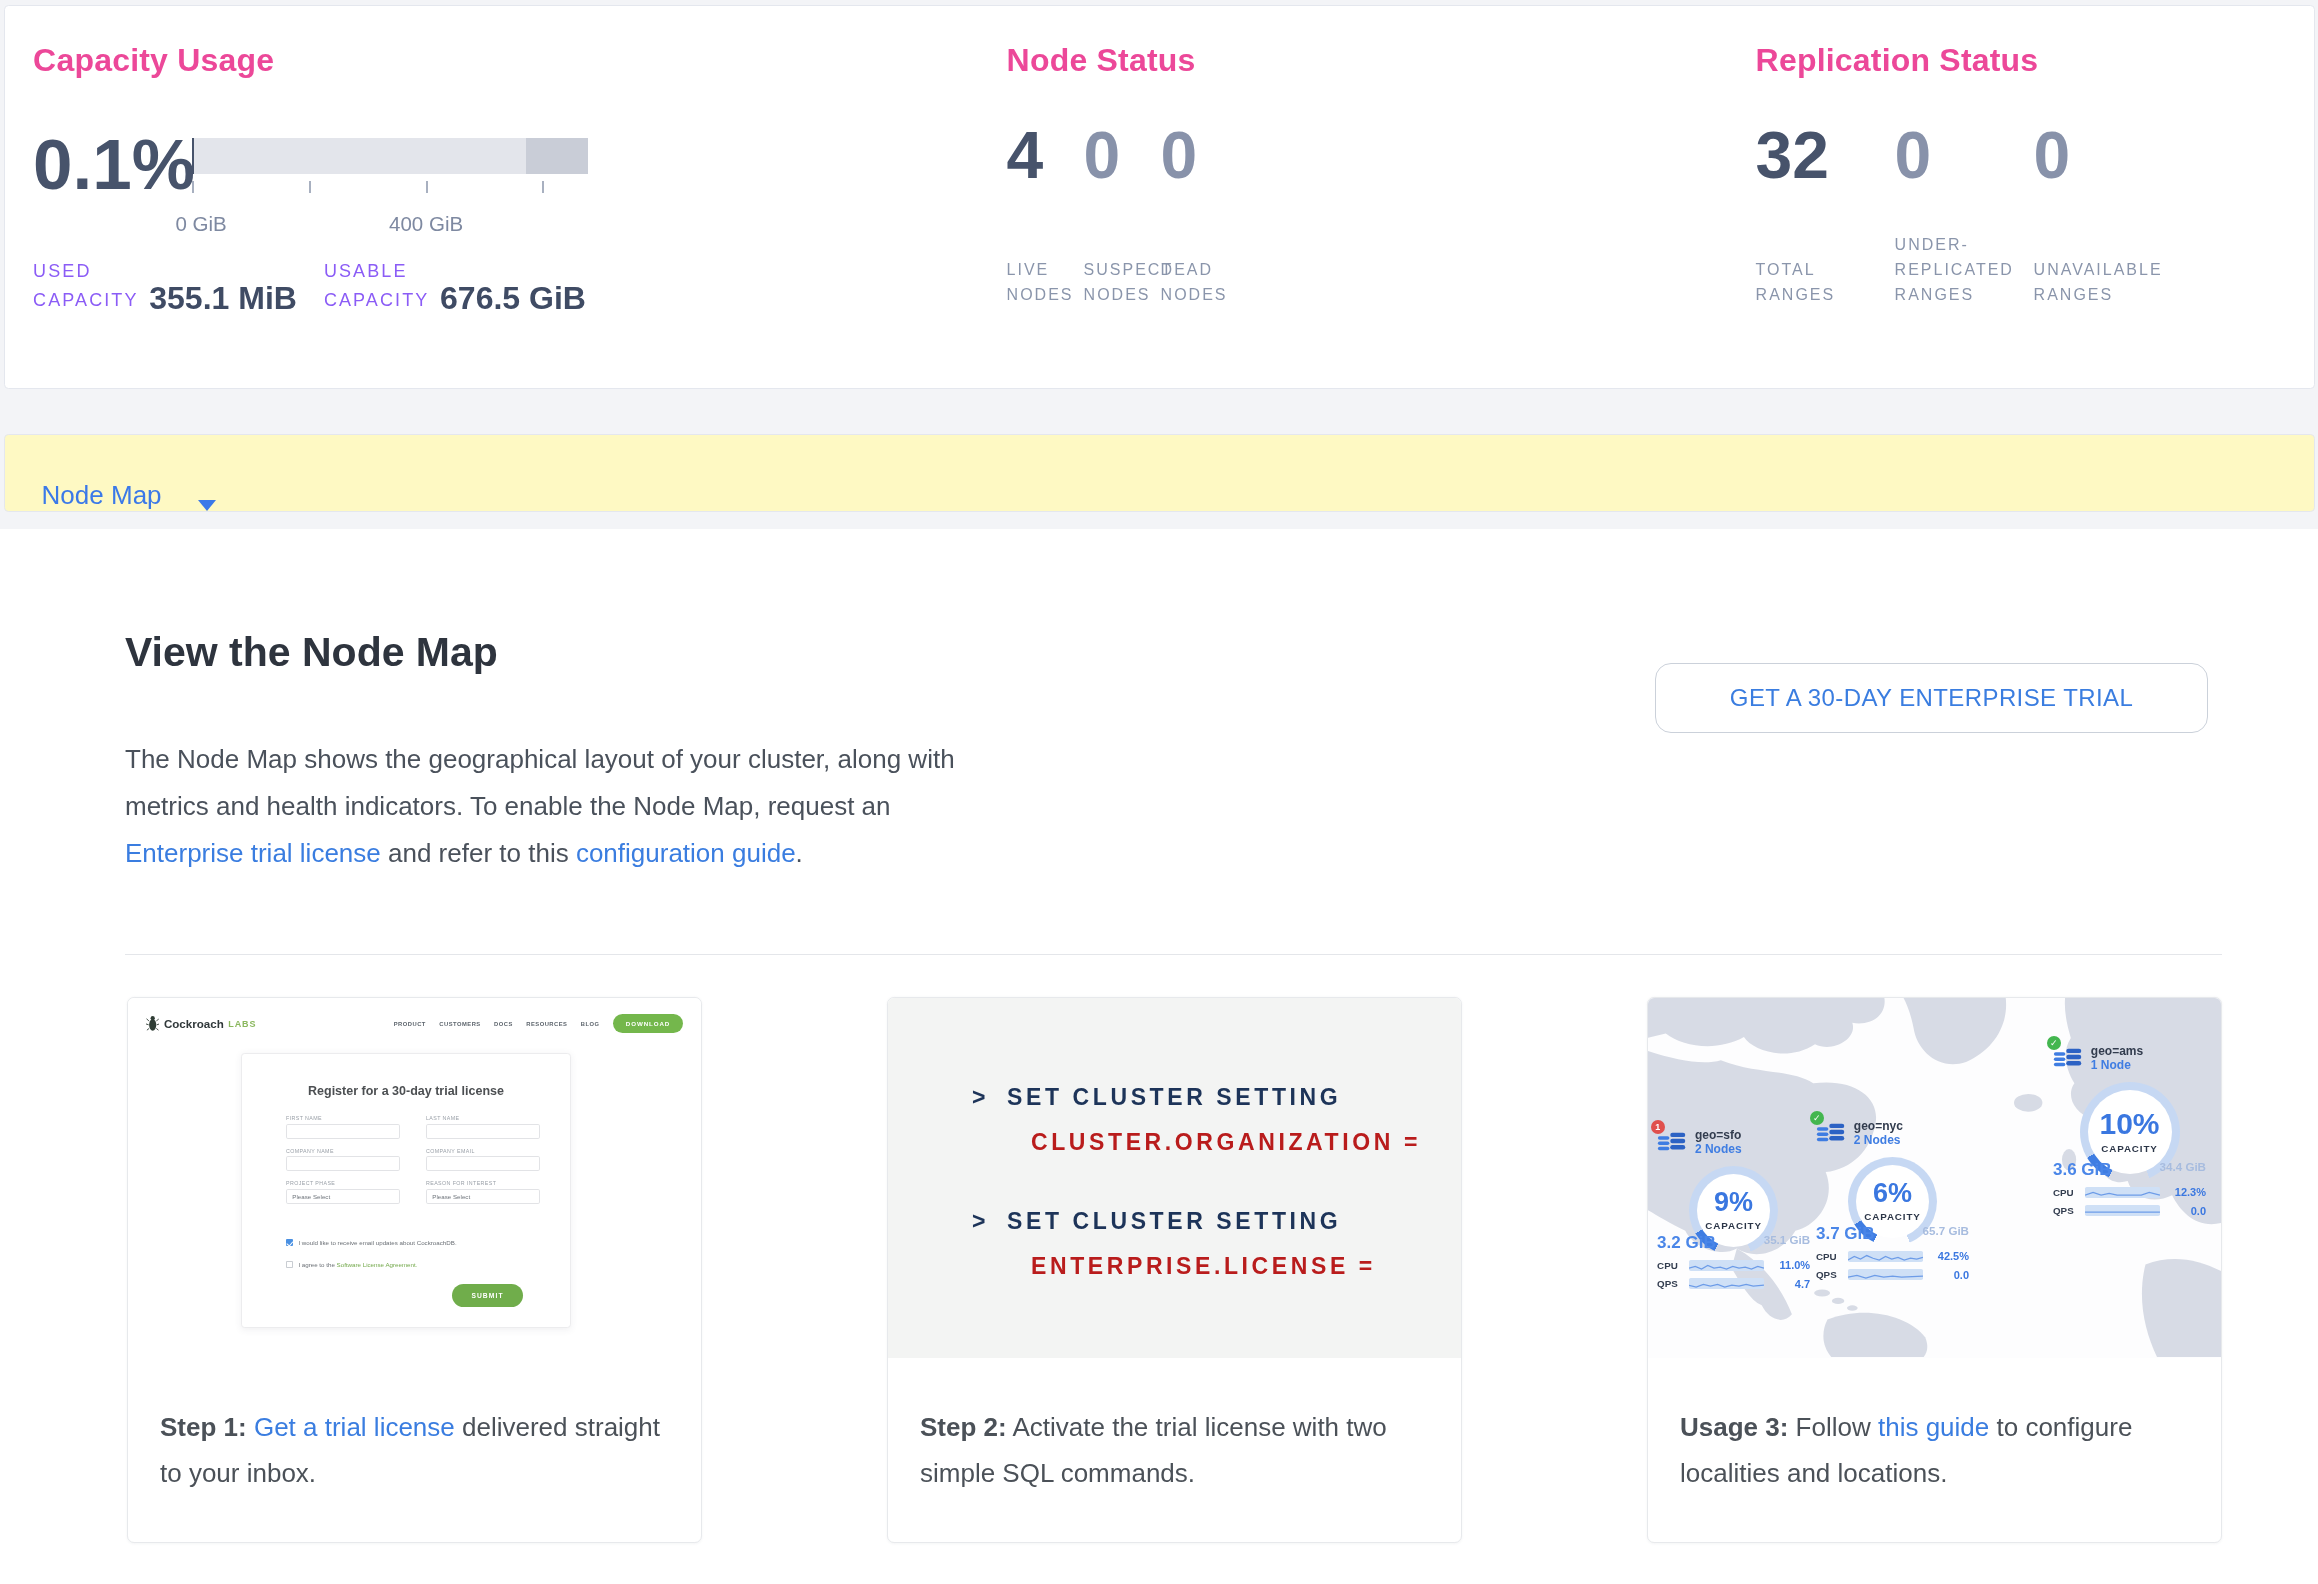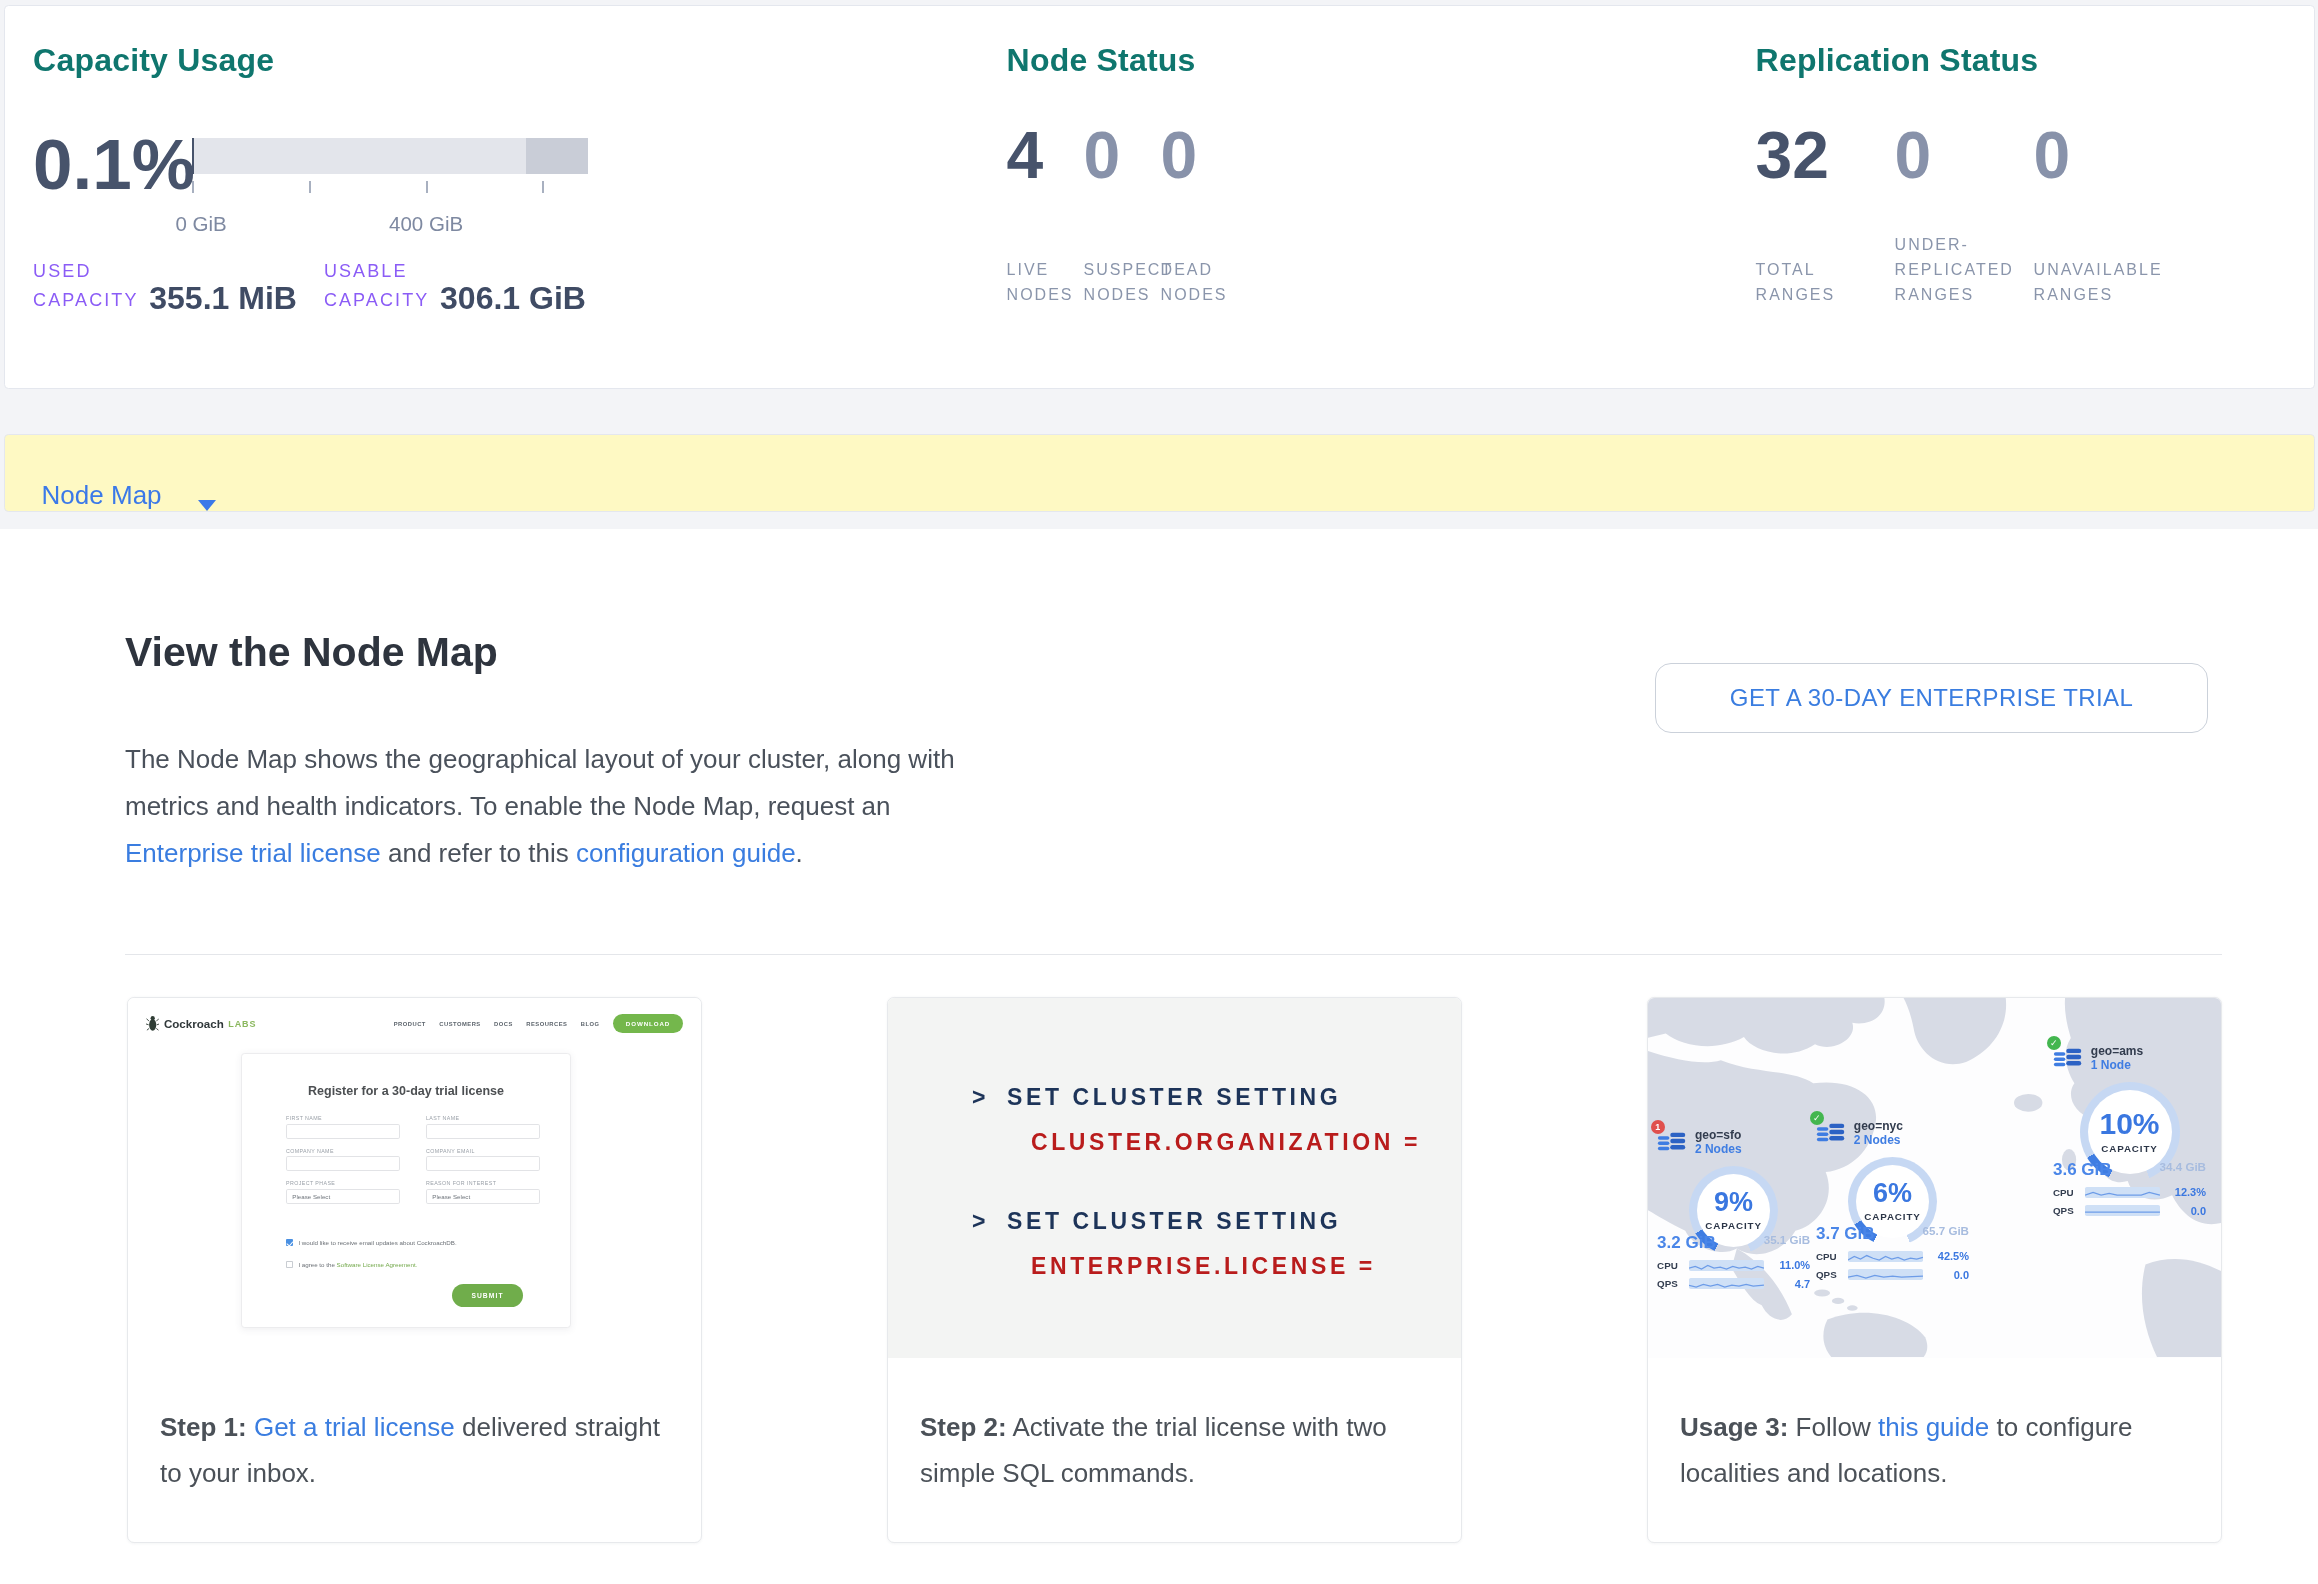--- a/index.html
+++ b/index.html
@@ -7,21 +7,21 @@
   body { background:#f3f4f7; font-family:"Liberation Sans","DejaVu Sans",sans-serif; color:#3f4b64; }
   .page { position:relative; width:2319px; height:1585px; overflow:hidden; background:#f3f4f7; }
 
   
   .stats-card { position:absolute; left:3.6px; right:3.6px; top:5.3px; height:384px; background:#fff;
                 border:0.9px solid #e4e7ee; border-radius:4.5px; }
   .stat-col { position:absolute; top:36px; }
   .col-capacity { left:28.5px; width:945px; }
   .col-nodes    { left:1002px; width:677px; }
   .col-repl     { left:1751px; width:535px; }
-  .stat-title { font-size:32px; font-weight:700; color:#0f766e; letter-spacing:0.2px; }
+  .stat-title { font-size:32px; font-weight:700; color:#ec4899; letter-spacing:0.2px; }
 
   .cap-row { display:flex; margin-top:50px; }
   .cap-pct { width:159px; font-size:71px; font-weight:700; color:#47536b; line-height:1; }
   .bar-wrap { position:relative; width:396px; margin-top:9px; }
   .cap-bar { position:relative; width:396px; height:36px; background:#e3e5eb; overflow:hidden; }
   .cap-bar-extra { position:absolute; top:0; bottom:0; left:334px; width:62px; background:#c9cdd7; }
   .cap-bar-used  { position:absolute; top:0; bottom:0; left:0; width:1.8px; background:#47536b; }
   .tick { position:absolute; top:43px; width:1.8px; height:11.6px; background:#a8b0c0; }
   .tick-label { position:absolute; top:74px; font-size:20.5px; color:#7e89a1; transform:translateX(-50%); white-space:nowrap; }
 
@@ -154,21 +154,21 @@
       </div>
       <div class="cap-bottom">
         <div class="cap-pair">
           <div class="cap-label">USED
 CAPACITY</div>
           <div class="cap-value">355.1 MiB</div>
         </div>
         <div class="cap-pair" style="margin-left:27px;">
           <div class="cap-label">USABLE
 CAPACITY</div>
-          <div class="cap-value">306.1 GiB</div>
+          <div class="cap-value">676.5 GiB</div>
         </div>
       </div>
     </div>
 
     <div class="stat-col col-nodes">
       <div class="stat-title">Node Status</div>
       <div class="stat-cols">
         <div class="stat-item">
           <div class="stat-num num-strong">4</div>
           <div class="stat-label-box">

